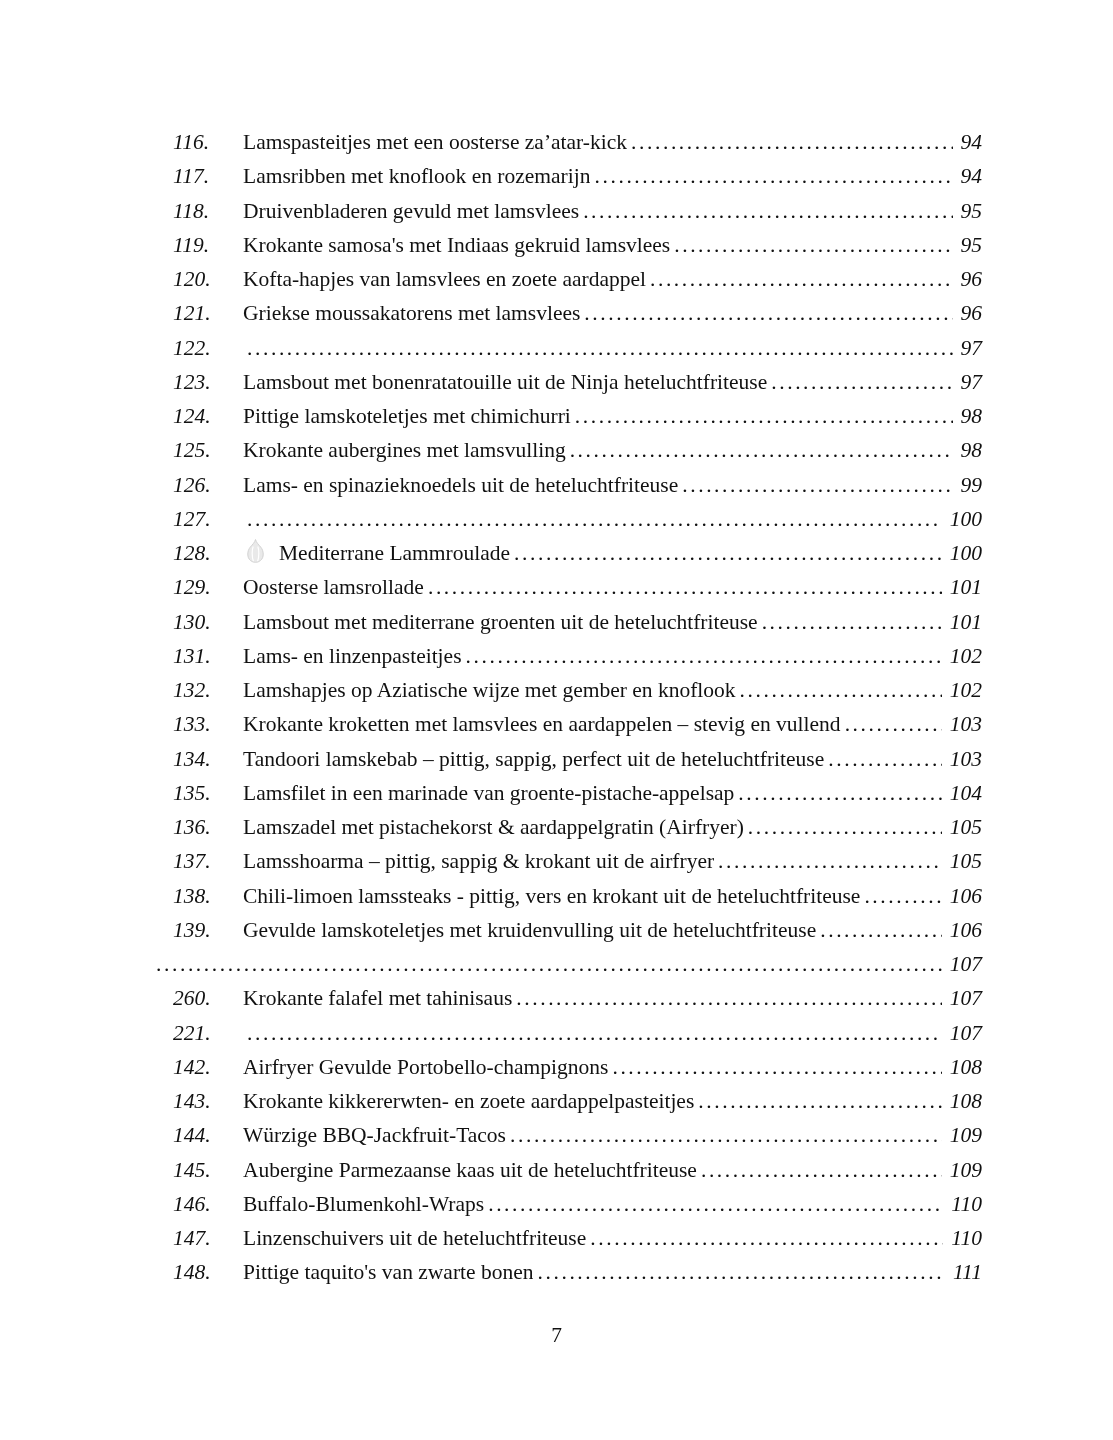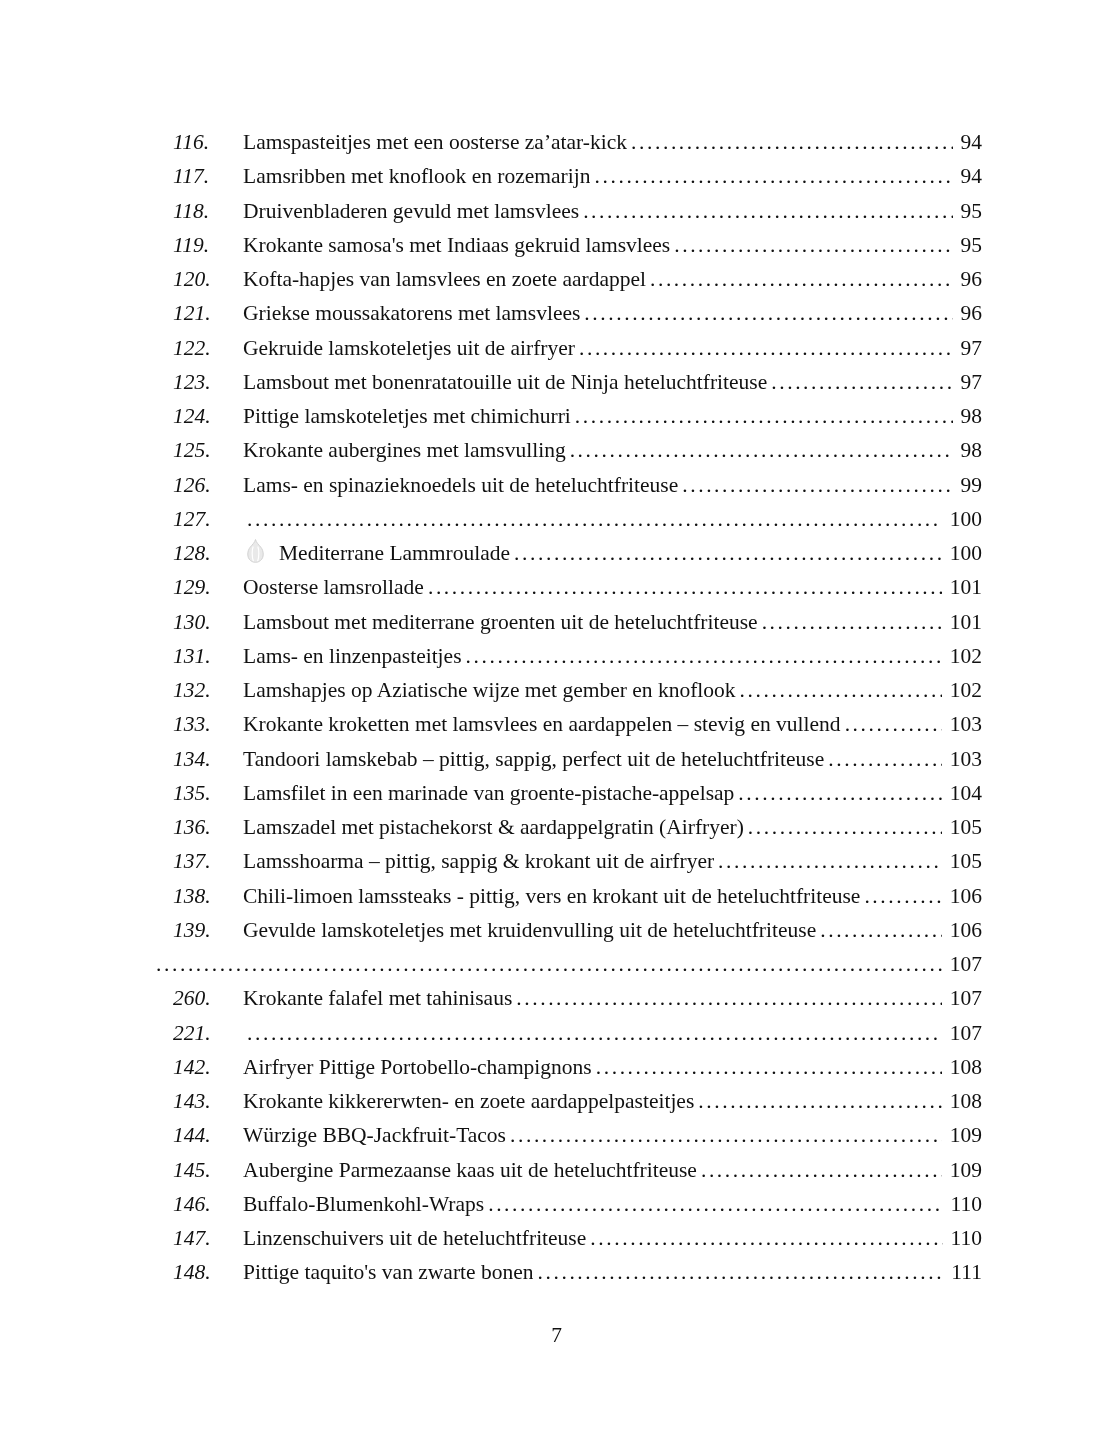--- a/index.html
+++ b/index.html
@@ -47,20 +47,21 @@
     flex: 1 1 auto;
     overflow: hidden;
     margin-left: 4px;
     letter-spacing: 2.6px;
     min-width: 0;
   }
   .row .pg {
     flex: 0 0 auto;
     padding-left: 8px;
     text-align: right;
+    font-style: italic;
   }
   .garlic {
     display: inline-block;
     vertical-align: -4px;
     margin-right: 11px;
   }
   .footer {
     position: absolute;
     left: 0;
     top: 1318px;
@@ -105,21 +106,20 @@
       <span class="pg">96</span>
     </div>
     <div class="row">
       <span class="num">121.</span>
       <span class="title"><span>Griekse moussakatorens met lamsvlees</span></span>
       <span class="dots">....................................................................................................................................................................................................................................................................</span>
       <span class="pg">96</span>
     </div>
     <div class="row">
       <span class="num">122.</span>
-      <span class="title"><span>Gekruide lamskoteletjes uit de airfryer</span></span>
       <span class="dots">....................................................................................................................................................................................................................................................................</span>
       <span class="pg">97</span>
     </div>
     <div class="row">
       <span class="num">123.</span>
       <span class="title"><span>Lamsbout met bonenratatouille uit de Ninja heteluchtfriteuse</span></span>
       <span class="dots">....................................................................................................................................................................................................................................................................</span>
       <span class="pg">97</span>
     </div>
     <div class="row">
@@ -230,21 +230,21 @@
       <span class="dots">....................................................................................................................................................................................................................................................................</span>
       <span class="pg">107</span>
     </div>
     <div class="row">
       <span class="num">221.</span>
       <span class="dots">....................................................................................................................................................................................................................................................................</span>
       <span class="pg">107</span>
     </div>
     <div class="row">
       <span class="num">142.</span>
-      <span class="title"><span>Airfryer Pittige Portobello-champignons</span></span>
+      <span class="title"><span>Airfryer Gevulde Portobello-champignons</span></span>
       <span class="dots">....................................................................................................................................................................................................................................................................</span>
       <span class="pg">108</span>
     </div>
     <div class="row">
       <span class="num">143.</span>
       <span class="title"><span>Krokante kikkererwten- en zoete aardappelpasteitjes</span></span>
       <span class="dots">....................................................................................................................................................................................................................................................................</span>
       <span class="pg">108</span>
     </div>
     <div class="row">

